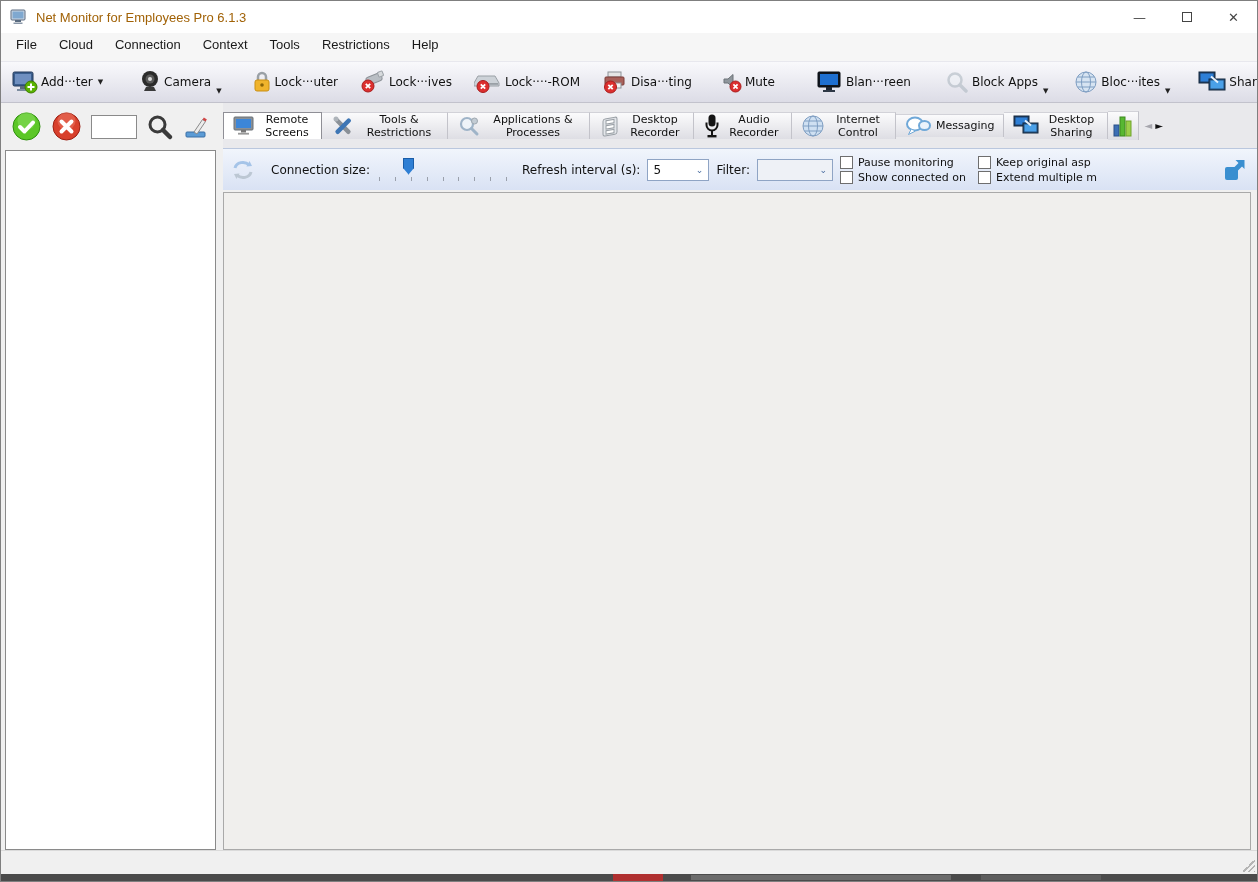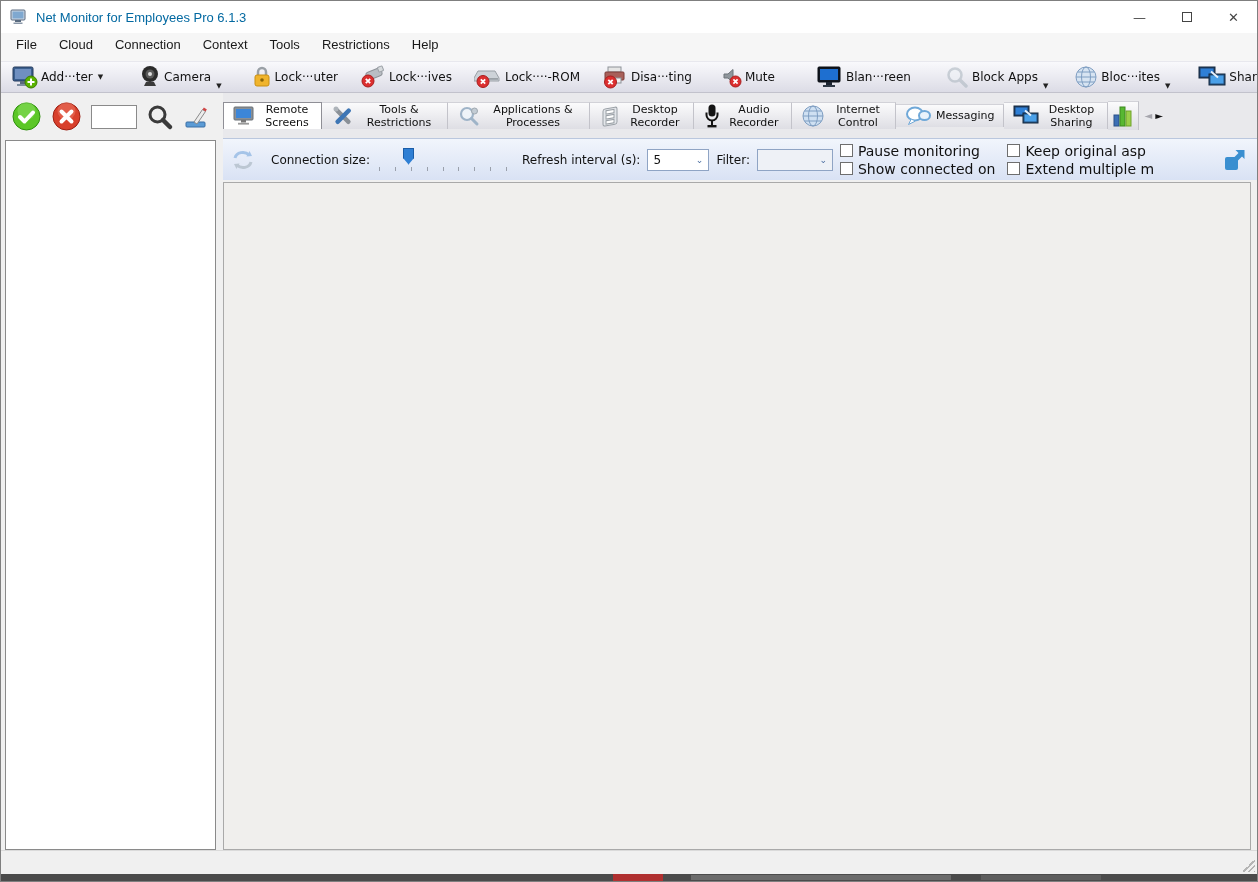--- a/index.html
+++ b/index.html
@@ -2,33 +2,33 @@
 <html><head>
 <meta charset="utf-8">
 <style>
   html,body{margin:0;padding:0;background:#cfcfcf;}
   *{box-sizing:border-box;}
   .window{width:1258px;height:882px;border:1px solid #7f7f7f;display:flex;flex-direction:column;
           background:#f0f0f0;font-family:"DejaVu Sans",sans-serif;overflow:hidden;}
 
   
   .titlebar{height:32px;background:#ffffff;display:flex;align-items:center;padding-left:9px;flex:none;}
-  .app-title{font-family:"Liberation Sans",sans-serif;font-size:13px;color:#0369a1;margin-left:8px;}
+  .app-title{font-family:"Liberation Sans",sans-serif;font-size:13px;color:#a16207;margin-left:8px;}
   .win-controls{margin-left:auto;display:flex;height:100%;}
   .win-btn{width:47px;height:100%;display:flex;align-items:center;justify-content:center;
            font-size:13px;color:#444;}
   .max-glyph{width:10px;height:10px;border:1px solid #444;}
 
   
   .menubar{height:28px;background:#f6f6f6;display:flex;align-items:flex-start;padding-left:4px;
            font-family:"Liberation Sans",sans-serif;font-size:13px;color:#1a1a1a;flex:none;}
   .menu-item{padding:4px 11px;}
 
   
-  .toolbar{height:32px;background:linear-gradient(#f9f9fc,#dcdce6);border-top:1px solid #e8e8ee;
+  .toolbar{height:42px;background:linear-gradient(#f9f9fc,#dcdce6);border-top:1px solid #e8e8ee;
            border-bottom:1px solid #c2c2cc;display:flex;align-items:center;padding:0 4px;flex:none;
            font-size:12px;color:#111;}
   .tb-btn{display:flex;align-items:center;gap:3px;padding:2px 7px;height:34px;white-space:nowrap;}
   .tb-caret{font-size:7px;color:#222;margin-left:2px;}
   .tb-caret.low{align-self:flex-end;margin-bottom:2px;}
 
   
   .body{flex:1;display:flex;min-height:0;}
   .sidebar{width:222px;flex:none;display:flex;flex-direction:column;}
   .sidebar-toolbar{height:47px;flex:none;display:flex;align-items:center;gap:9px;padding:0 10px;}
@@ -54,21 +54,21 @@
               font-size:12px;color:#111;gap:7px;}
   .slider{width:132px;height:26px;position:relative;flex:none;}
   .slider-thumb{position:absolute;left:26px;top:1px;width:11px;height:17px;background:#2f7fd4;
                 border:1px solid #1a5da8;clip-path:polygon(0 0,100% 0,100% 62%,50% 100%,0 62%);}
   .slider-ticks{position:absolute;left:2px;right:2px;bottom:2px;display:flex;justify-content:space-between;}
   .tick{width:1px;height:4px;background:#9aa0ab;}
   .combo{height:22px;border:1px solid #8fa4c4;background:#fff;display:flex;align-items:center;
          padding:0 5px;font-size:12px;flex:none;}
   .combo .chev{margin-left:auto;color:#4a6da0;font-size:9px;padding-left:6px;}
   .combo.disabled{background:#eef1f6;color:#888;}
-  .checks{display:grid;grid-template-columns:auto auto;gap:2px 12px;font-size:14px;flex:none;}
+  .checks{display:grid;grid-template-columns:auto auto;gap:2px 12px;font-size:11px;flex:none;}
   .check{display:flex;align-items:center;gap:5px;white-space:nowrap;}
   .checkbox{width:13px;height:13px;border:1px solid #6e6e6e;background:#fff;flex:none;}
   .options-spacer{flex:1;}
   .expand-btn{width:30px;height:30px;display:flex;align-items:center;justify-content:center;flex:none;}
 
   
   .content{flex:1;background:#f0efed;border:1px solid #a9a9a9;margin:2px 6px 0 0;}
   .statusbar{height:24px;flex:none;background:#f0f0f0;border-top:1px solid #dadada;position:relative;}
   .grip{position:absolute;right:2px;bottom:2px;width:13px;height:13px;
         background:

